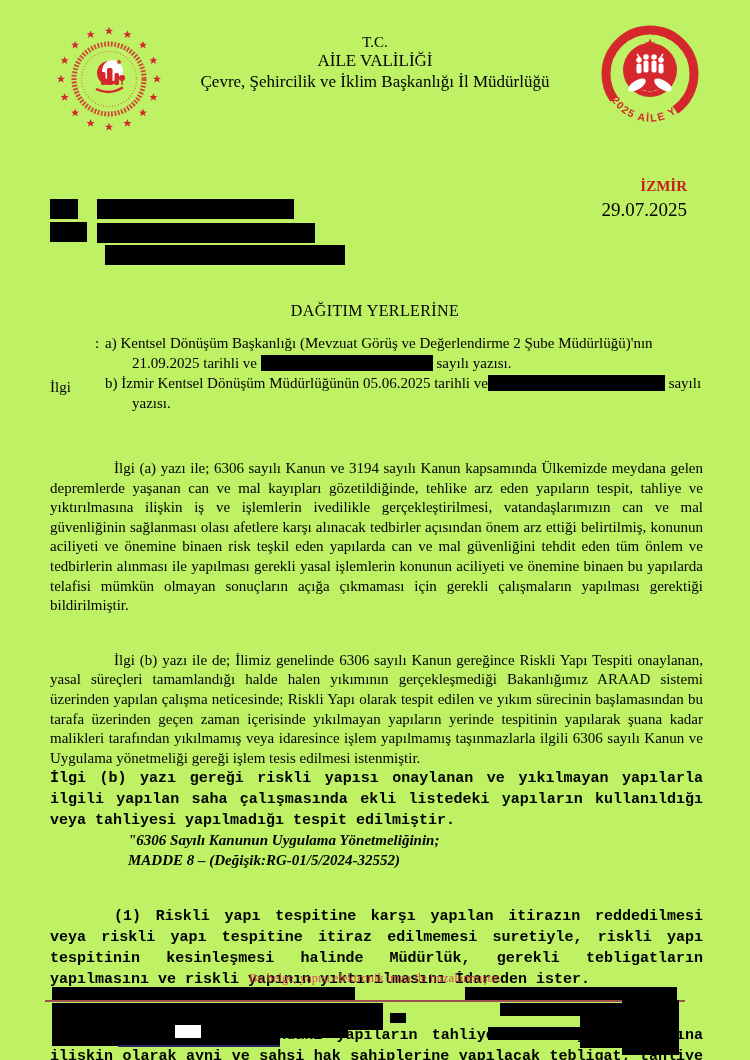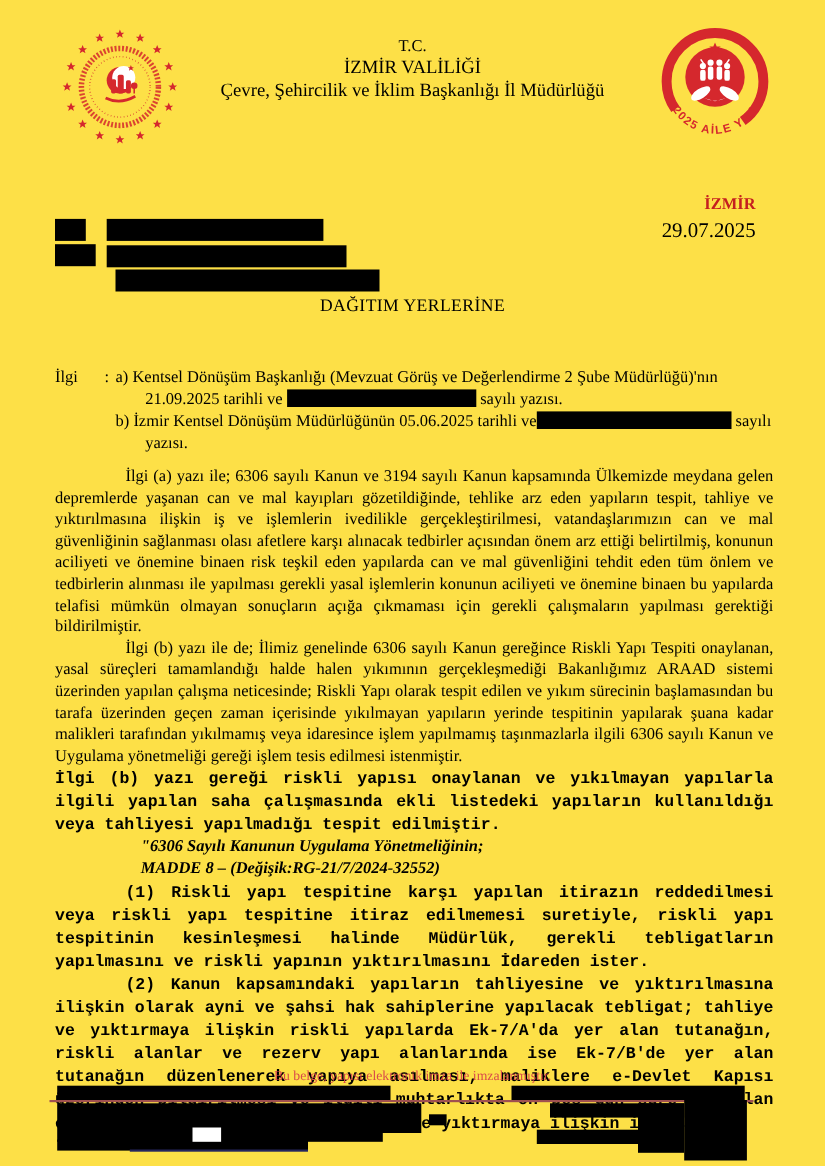--- a/index.html
+++ b/index.html
@@ -6,52 +6,52 @@
     --urgent-red:#c51f1f;
     --footer-red:#d94a4a;
     --logo-red:#d5282d;
     --link-navy:#26265e;
     --redaction:#000000;
     --sep-red:#a05050;
   }
   *{margin:0;padding:0;box-sizing:border-box;}
   html,body{background:#ffffff;}
   .page{
-    position:relative;width:750px;height:1060px;background:#fde047;
+    position:relative;width:750px;height:1060px;background:#bef264;
     font-family:"Liberation Serif","DejaVu Serif",serif;color:#000;overflow:hidden;
   }
   
   .logo{position:absolute;}
   .logo-left{left:56px;top:26px;width:106px;height:106px;}
   .logo-right{left:596px;top:24px;width:108px;height:108px;}
   .title-block{position:absolute;left:0;top:33px;width:100%;text-align:center;line-height:1.22;}
   .t1{font-size:15px;}
   .t2{font-size:17px;}
   .t3{font-size:17px;}
   .lr-f{fill:var(--logo-red);}
   .lr-s{stroke:var(--logo-red);fill:none;}
   
   .urgent{position:absolute;top:178px;right:63px;font-size:15px;font-weight:bold;color:var(--urgent-red);}
   .doc-date{position:absolute;top:199px;right:63px;font-size:19px;}
   
   .rd{position:absolute;background:var(--redaction);}
   .rd-inline{display:inline-block;background:var(--redaction);height:16px;vertical-align:-3px;}
   .notch{position:absolute;background:#ffffff;}
   
-  .dist{position:absolute;left:0;top:270px;width:100%;text-align:center;font-size:16px;letter-spacing:.4px;}
+  .dist{position:absolute;left:0;top:302px;width:100%;text-align:center;font-size:16px;letter-spacing:.4px;}
   
   .ref{position:absolute;left:50px;top:333px;width:654px;font-size:15px;line-height:20px;display:flex;}
-  .ref-label{width:45px;flex:0 0 45px;}
+  .ref-label{width:45px;flex:0 0 45px;margin-top:44px;}
   .ref-colon{flex:0 0 10px;}
   .ref-items{flex:1;}
   .ref-item{padding-left:27px;text-indent:-27px;}
   
   .body{position:absolute;left:50px;top:424px;width:653px;font-size:15px;text-align:justify;}
   .body p{line-height:19.6px;}
-  .ind{text-indent:64px;}
+  .ind{text-indent:64px;margin-top:35px;}
   .b{font-weight:bold;font-family:Liberation Mono, monospace;}
   .bq{font-weight:bold;font-style:italic;text-align:left;padding-left:78px;line-height:22px;}
   .lh21{line-height:21px !important;}
   
   .sig-note{position:absolute;left:0;top:971px;width:100%;text-align:center;font-size:12.5px;color:var(--footer-red);}
   .sep-line{position:absolute;left:45px;top:1000px;width:640px;height:2px;background:var(--sep-red);}
   .navy-line{position:absolute;left:118px;top:1045px;width:162px;height:2px;background:var(--link-navy);}
   .page-num{position:absolute;left:0;top:1044px;width:100%;text-align:center;font-size:11px;}
 </style>
 </head>
@@ -91,21 +91,21 @@
       <rect x="58.5" y="47" width="4.5" height="12" rx="1.5"></rect>
       <circle cx="66" cy="52" r="3"></circle>
       <rect x="65.3" y="54.5" width="1.4" height="4.5"></rect>
       <use href="#st" transform="translate(63,36) scale(0.7)"></use>
     </g>
     <path class="lr-s" d="M40,63 Q53,69.5 67,61.5" stroke-width="2.5"></path>
   </svg>
 
   <div class="title-block">
     <div class="t1">T.C.</div>
-    <div class="t2">İZMİR VALİLİĞİ</div>
+    <div class="t2">AİLE VALİLİĞİ</div>
     <div class="t3">Çevre, Şehircilik ve İklim Başkanlığı İl Müdürlüğü</div>
   </div>
 
   <svg class="logo logo-right" viewBox="0 0 108 108" aria-hidden="true">
     <circle class="lr-s" cx="54" cy="50" r="44" stroke-width="9" pathLength="360" stroke-dasharray="55 90 215"></circle>
     <path id="ay-arc" d="M 10,62 A 45,45 0 0 0 98,62" fill="none"></path>
     <text font-size="10.5" font-weight="bold" letter-spacing="1.5" class="lr-f" font-family="Liberation Sans, sans-serif">
       <textPath href="#ay-arc" startOffset="50%" text-anchor="middle">2025 AİLE YILI</textPath>
     </text>
     <circle class="lr-f" cx="54" cy="46" r="27"></circle>
@@ -145,21 +145,21 @@
       <div class="ref-item"><span>a)</span> <span>Kentsel Dönüşüm Başkanlığı (Mevzuat Görüş ve Değerlendirme 2 Şube Müdürlüğü)'nın 21.09.2025 tarihli ve</span> <span class="rd-inline" style="width:172px;"></span> <span>sayılı yazısı.</span></div>
       <div class="ref-item"><span>b)</span> <span>İzmir Kentsel Dönüşüm Müdürlüğünün 05.06.2025 tarihli ve</span><span class="rd-inline" style="width:177px;"></span> <span>sayılı yazısı.</span></div>
     </div>
   </div>
 
   <div class="body">
     <p class="ind">İlgi (a) yazı ile; 6306 sayılı Kanun ve 3194 sayılı Kanun kapsamında Ülkemizde meydana gelen depremlerde yaşanan can ve mal kayıpları gözetildiğinde, tehlike arz eden yapıların tespit, tahliye ve yıktırılmasına ilişkin iş ve işlemlerin ivedilikle gerçekleştirilmesi, vatandaşlarımızın can ve mal güvenliğinin sağlanması olası afetlere karşı alınacak tedbirler açısından önem arz ettiği belirtilmiş, konunun aciliyeti ve önemine binaen risk teşkil eden yapılarda can ve mal güvenliğini tehdit eden tüm önlem ve tedbirlerin alınması ile yapılması gerekli yasal işlemlerin konunun aciliyeti ve önemine binaen bu yapılarda telafisi mümkün olmayan sonuçların açığa çıkmaması için gerekli çalışmaların yapılması gerektiği bildirilmiştir.</p>
     <p class="ind">İlgi (b) yazı ile de; İlimiz genelinde 6306 sayılı Kanun gereğince Riskli Yapı Tespiti onaylanan, yasal süreçleri tamamlandığı halde halen yıkımının gerçekleşmediği Bakanlığımız ARAAD sistemi üzerinden yapılan çalışma neticesinde; Riskli Yapı olarak tespit edilen ve yıkım sürecinin başlamasından bu tarafa üzerinden geçen zaman içerisinde yıkılmayan yapıların yerinde tespitinin yapılarak şuana kadar malikleri tarafından yıkılmamış veya idaresince işlem yapılmamış taşınmazlarla ilgili 6306 sayılı Kanun ve Uygulama yönetmeliği gereği işlem tesis edilmesi istenmiştir.</p>
     <p class="b lh21">İlgi (b) yazı gereği riskli yapısı onaylanan ve yıkılmayan yapılarla ilgili yapılan saha çalışmasında ekli listedeki yapıların kullanıldığı veya tahliyesi yapılmadığı tespit edilmiştir.</p>
     <p class="bq">"6306 Sayılı Kanunun Uygulama Yönetmeliğinin;</p>
-    <p class="bq">MADDE 8 – (Değişik:RG-21/7/2024-32552)</p>
+    <p class="bq">MADDE 8 – (Değişik:RG-01/5/2024-32552)</p>
     <p class="b ind lh21">(1) Riskli yapı tespitine karşı yapılan itirazın reddedilmesi veya riskli yapı tespitine itiraz edilmemesi suretiyle, riskli yapı tespitinin kesinleşmesi halinde Müdürlük, gerekli tebligatların yapılmasını ve riskli yapının yıktırılmasını İdareden ister.</p>
     <p class="b ind lh21">(2) Kanun kapsamındaki yapıların tahliyesine ve yıktırılmasına ilişkin olarak ayni ve şahsi hak sahiplerine yapılacak tebligat; tahliye ve yıktırmaya ilişkin riskli yapılarda Ek-7/A'da yer alan tutanağın, riskli alanlar ve rezerv yapı alanlarında ise Ek-7/B'de yer alan tutanağın düzenlenerek yapıya asılması, maliklere e-Devlet Kapısı üzerinden bildirilmesi ve ilgili muhtarlıkta on beş gün süre ile ilan edilmesi suretiyle yapılır. Tahliye ve yıktırmaya ilişkin işlem,</p>
   </div>
 
   <div class="sig-note">Bu belge, yapısı elektronik imza ile imzalanmıştır.</div>
 
   <div class="rd" style="left:52px;top:987px;width:303px;height:13px;"></div>
   <div class="rd" style="left:465px;top:987px;width:212px;height:13px;"></div>
   <div class="sep-line"></div>
 

